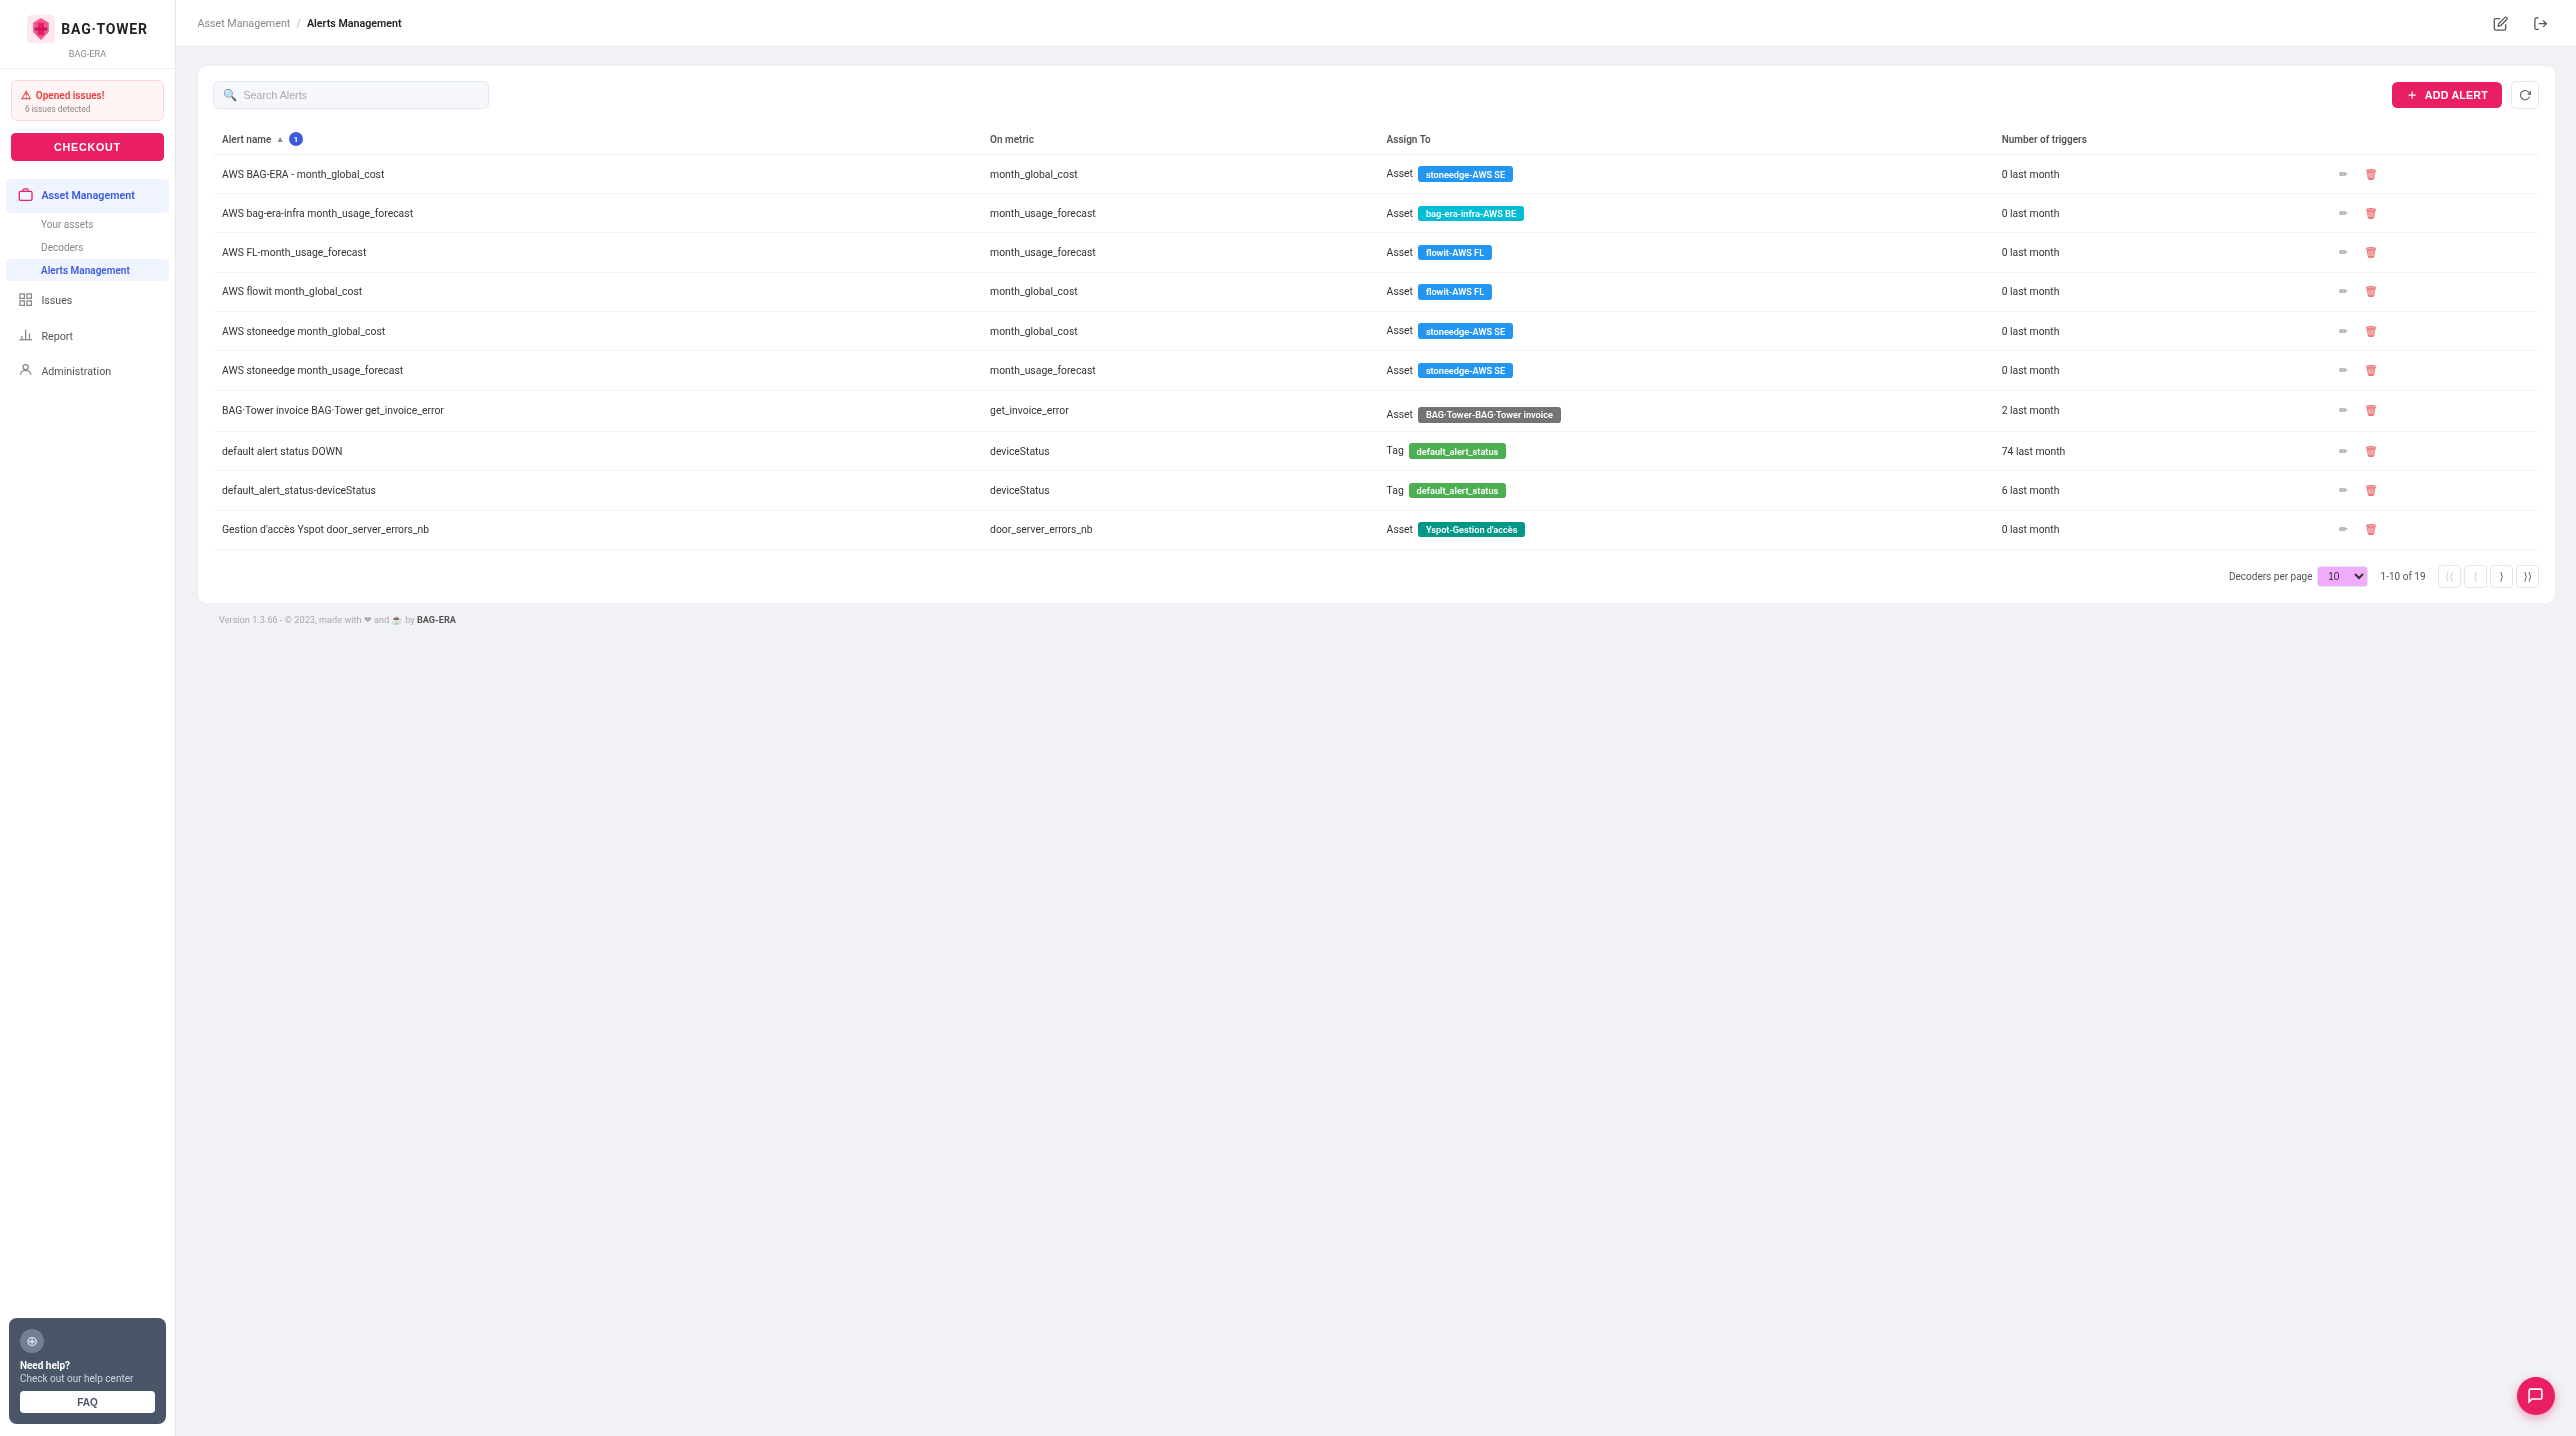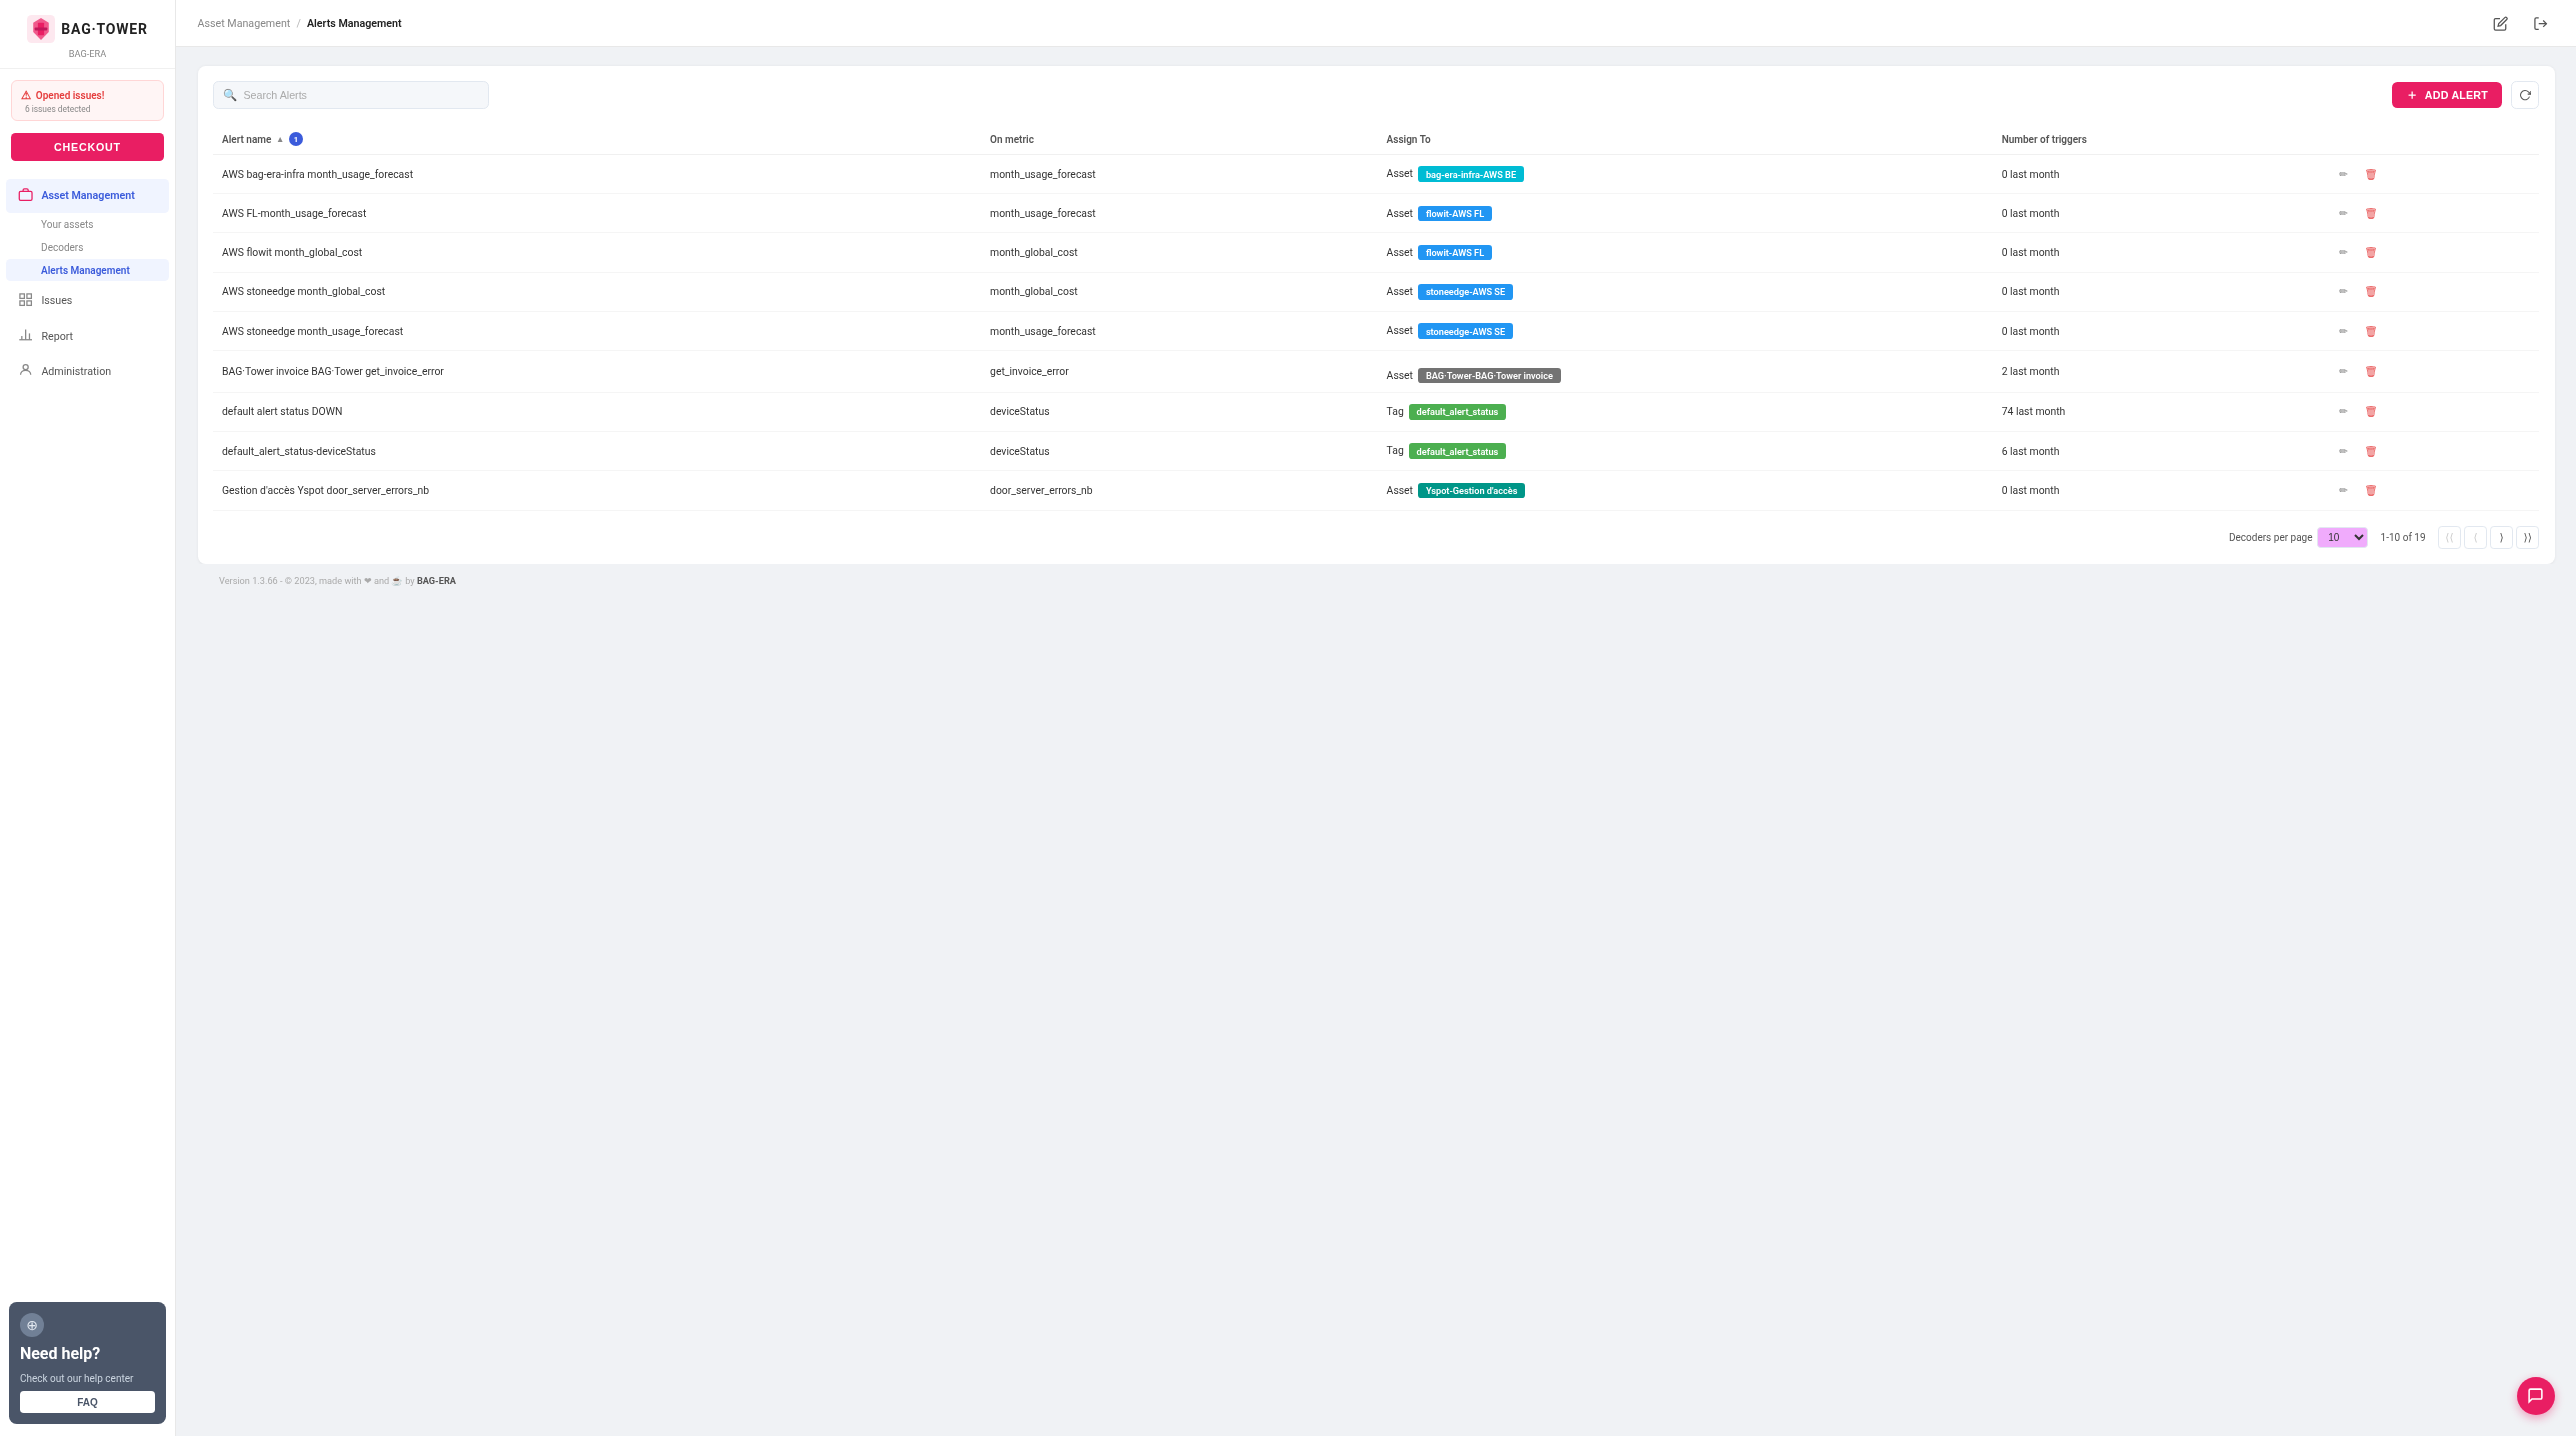--- a/index.html
+++ b/index.html
@@ -132,23 +132,23 @@
       width: 24.5px;
       height: 24.5px;
       background: #718096;
       border-radius: 50%;
       display: flex;
       align-items: center;
       justify-content: center;
       margin-bottom: 6.1px;
     }
     .help-title {
-      font-size: 16px;
+      font-size: 10px;
       font-weight: 700;
-      margin-bottom: 10px;
+      margin-bottom: 2px;
     }
     .help-desc {
       font-size: 10px;
       color: #cbd5e0;
       margin-bottom: 7.7px;
     }
     .faq-btn {
       width: 100%;
       background: #fff;
       color: #4a5568;
@@ -577,20 +577,35 @@
                 <span class="count-badge">1</span>
               </div>
             </th>
             <th>On metric</th>
             <th>Assign To</th>
             <th>Number of triggers</th>
             <th></th>
           </tr>
         </thead>
         <tbody id="table-body">
+        <tr>
+    <td>AWS BAG-ERA - month_global_cost</td>
+    <td>month_global_cost</td>
+    <td>
+      Asset&nbsp;
+      <span class="tag-badge" style="background:#2196f3;">stoneedge-AWS SE</span>
+    </td>
+    <td>0 last month</td>
+    <td>
+      <div class="action-btns">
+        <button class="action-btn edit">✏</button>
+        <button class="action-btn delete">🗑</button>
+      </div>
+    </td>
+  </tr>
             <tr>
     <td>AWS bag-era-infra month_usage_forecast</td>
     <td>month_usage_forecast</td>
     <td>
       Asset&nbsp;
       <span class="tag-badge" style="background:#00bcd4;">bag-era-infra-AWS BE</span>
     </td>
     <td>0 last month</td>
     <td>
       <div class="action-btns">

